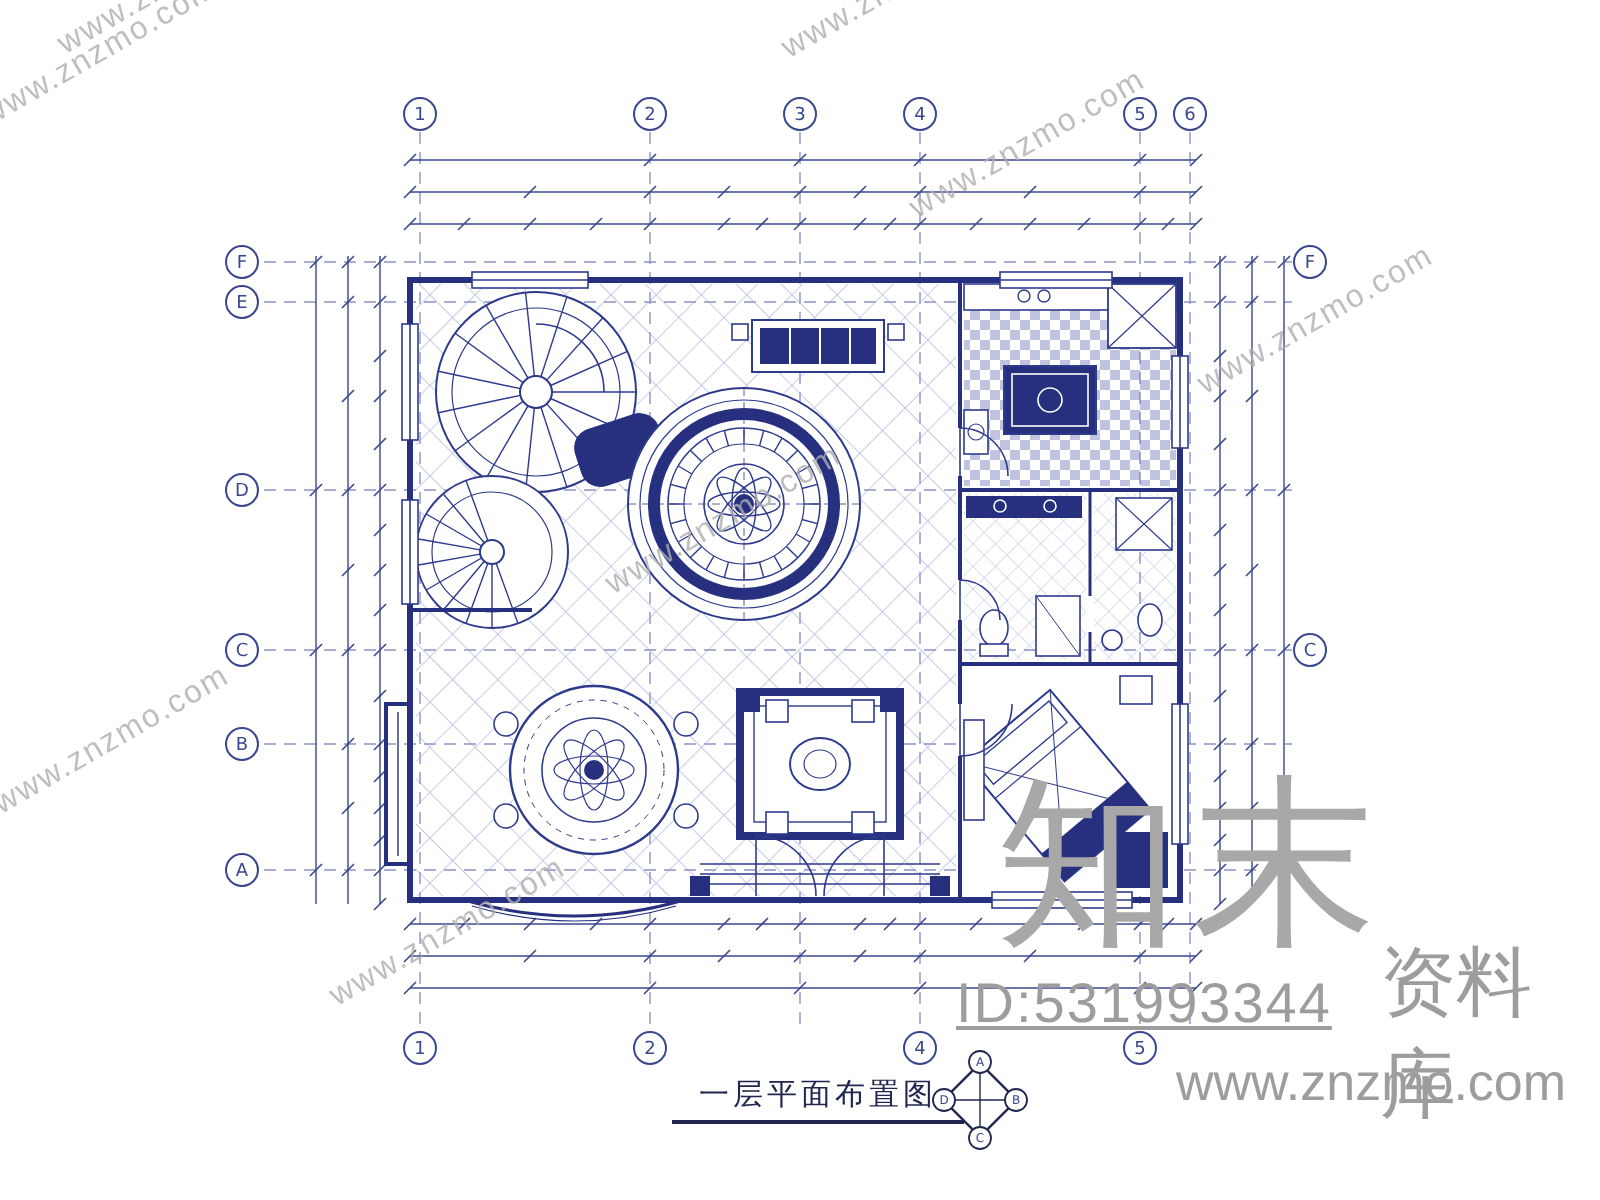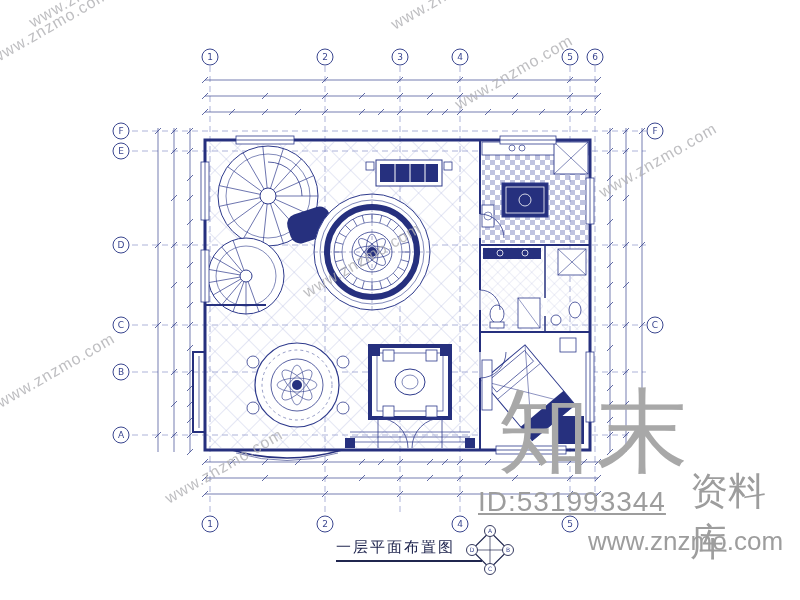--- a/index.html
+++ b/index.html
@@ -8,21 +8,21 @@
   svg{position:absolute;left:0;top:0;}
   svg text{font-family:"DejaVu Sans",sans-serif;fill:#3a468f;}
   .wm{position:absolute;font-size:16px;letter-spacing:1px;color:rgba(174,174,178,.8);
       transform:rotate(-30deg);transform-origin:left top;white-space:nowrap;pointer-events:none;}
   .brand{position:absolute;left:498px;top:386px;font-family:"DejaVu Serif",serif;font-weight:normal;
          font-size:92px;line-height:1;color:#a8a8a8;letter-spacing:6px;}
   .library{position:absolute;left:690px;top:466px;font-family:"DejaVu Serif",serif;
          font-size:38px;color:#9d9d9d;}
   .idtext{position:absolute;left:478px;top:486px;font-size:28px;color:#9d9d9d;letter-spacing:1px;text-decoration:underline;}
   .site{position:absolute;left:588px;top:526px;font-size:26px;color:#9d9d9d;}
-  .title-wrap{position:absolute;left:336px;top:538px;width:146px;
+  .title-wrap{position:absolute;left:336px;top:538px;width:146px;text-align:center;
          font-size:15px;letter-spacing:2px;color:#20264f;border-bottom:2px solid #20264f;
          padding-bottom:3px;}
 </style>
 </head>
 <body>
 
 <div class="stage">
 
 <svg width="800" height="600" viewBox="0 0 800 600">
   <defs>

